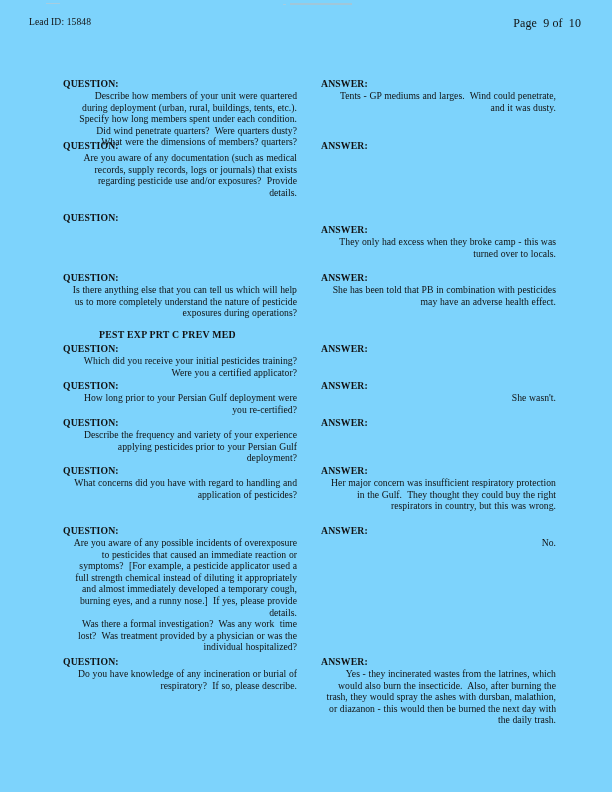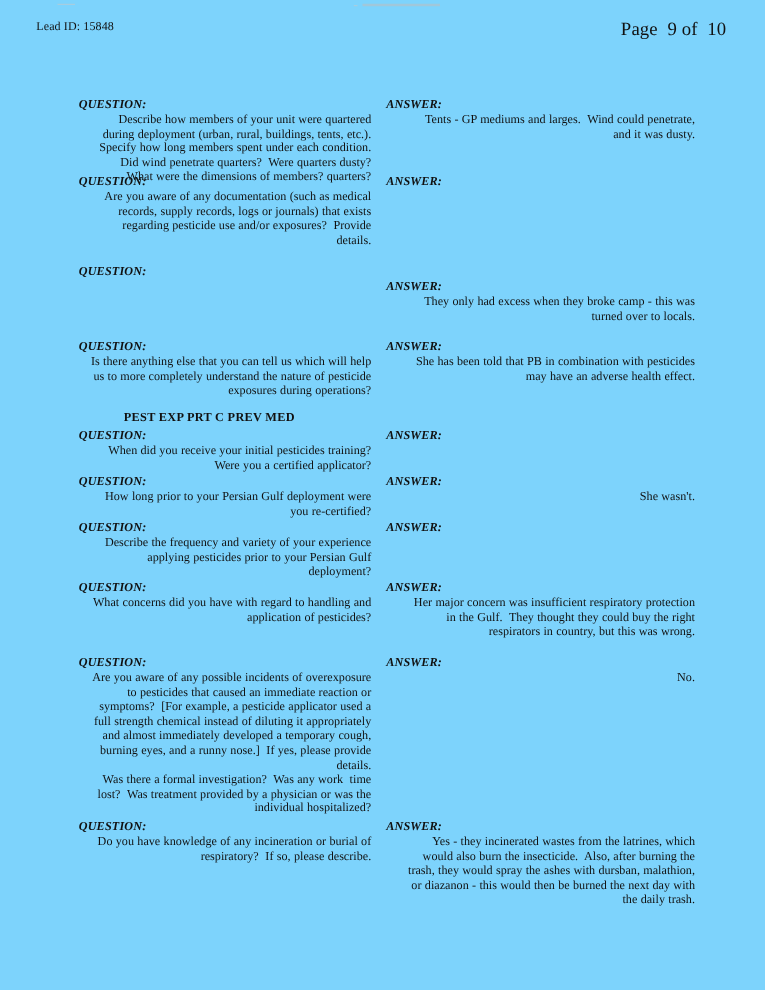--- a/index.html
+++ b/index.html
@@ -46,21 +46,21 @@
   .header .lead-id {
     position: absolute;
     left: 29px; top: 0;
     font-size: 9.6px;
     letter-spacing: .1px;
     white-space: pre;
   }
   .header .page-num {
     position: absolute;
     right: 31px; top: 0;
-    font-size: 15px;
+    font-size: 12px;
     letter-spacing: .1px;
     white-space: pre;
   }
 
   
   .col {
     position: absolute;
     top: 0;
   }
   .col-questions { left: 59px;  width: 238px; }
@@ -72,23 +72,22 @@
     width: 100%;
   }
 
   .label {
     font-size: 9.7px;
     font-weight: bold;
     line-height: 11.6px;
     letter-spacing: .15px;
     margin: 0 0 0.5px 4px;
     white-space: pre;
-    font-style: italic;
-  }
-  .col-answers .label { margin-left: 1px; }
+  }
+  .col-answers .label { margin-left: 13px; }
 
   .body-text {
     font-size: 9.7px;
     line-height: 11.6px;
     letter-spacing: .02px;
     margin: 0;
     white-space: pre-wrap;
     word-spacing: .2px;
     text-align: right;
   }
@@ -140,21 +139,21 @@
         <div class="label">QUESTION:</div>
       </div>
       <div class="block" style="top: 272px;">
         <div class="label">QUESTION:</div>
         <div class="body-text">Is there anything else that you can tell us which will help
 us to more completely understand the nature of pesticide
 exposures during operations?</div>
       </div>
       <div class="block" style="top: 343px;">
         <div class="label">QUESTION:</div>
-        <div class="body-text">When did you receive your initial pesticides training?
+        <div class="body-text">Which did you receive your initial pesticides training?
 Were you a certified applicator?</div>
       </div>
       <div class="block" style="top: 380px;">
         <div class="label">QUESTION:</div>
         <div class="body-text">How long prior to your Persian Gulf deployment were
 you re-certified?</div>
       </div>
       <div class="block" style="top: 417px;">
         <div class="label">QUESTION:</div>
         <div class="body-text">Describe the frequency and variety of your experience

